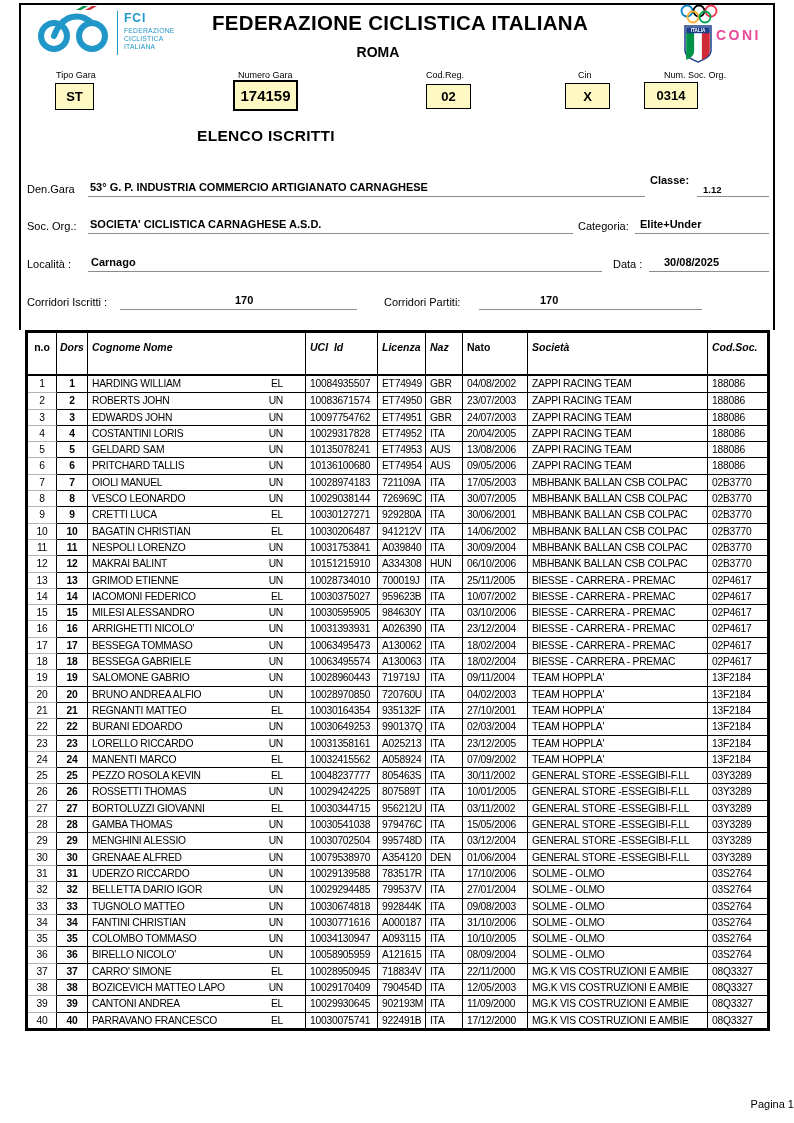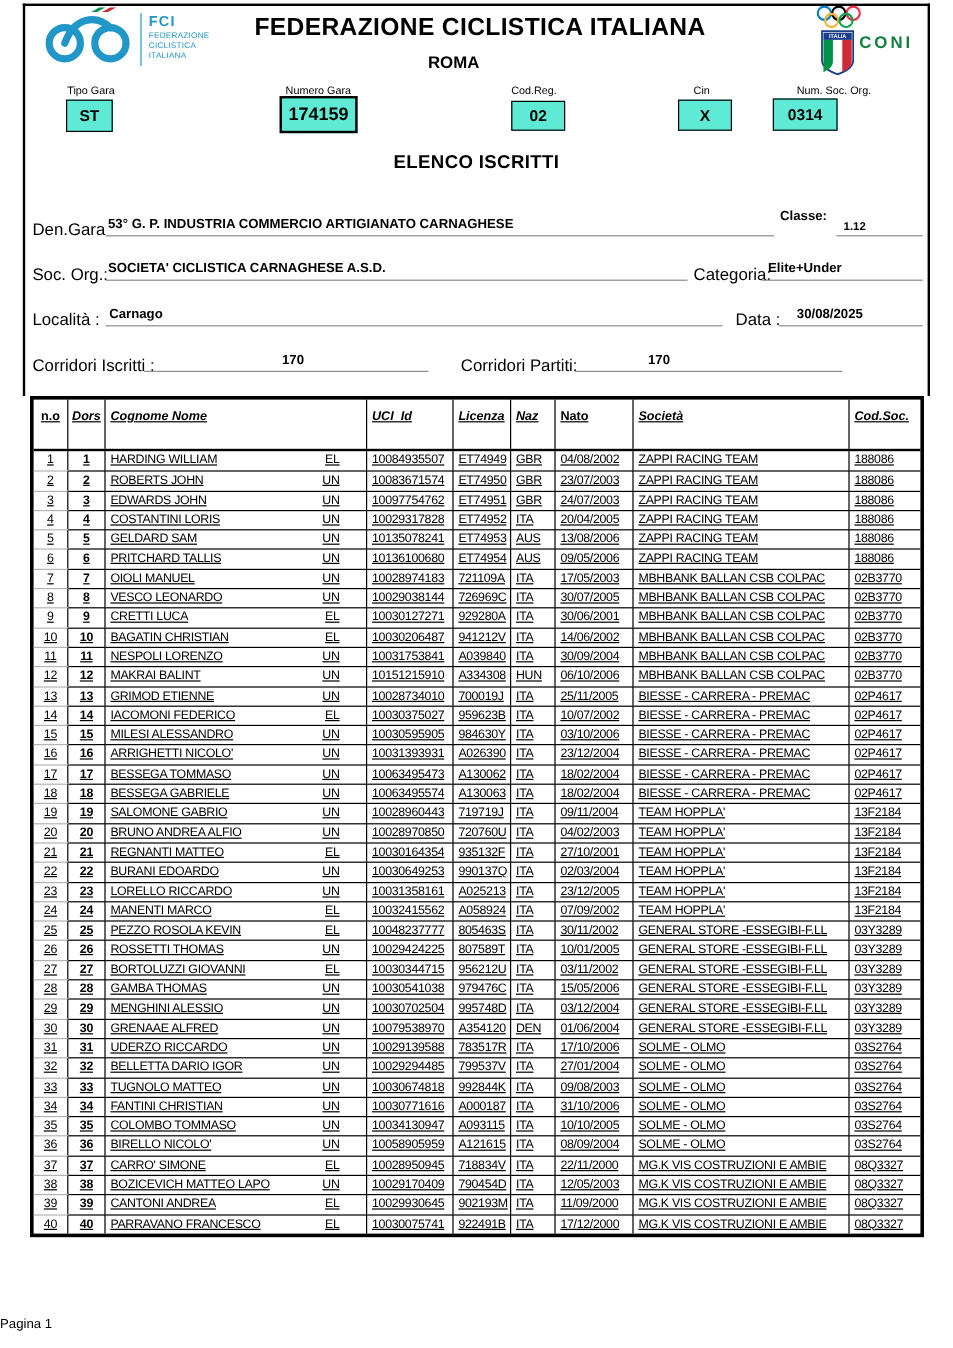--- a/index.html
+++ b/index.html
@@ -13,56 +13,56 @@
   .roma{position:absolute;left:190px;top:44px;width:376px;text-align:center;
         font-size:14px;font-weight:bold;}
   
   .fci{position:absolute;left:36px;top:6px;width:175px;height:58px;}
   .fci-text{position:absolute;left:88px;top:6px;color:#2196c9;line-height:1;}
   .fci-abbr{font-size:12px;font-weight:bold;letter-spacing:1px;}
   .fci-lines{font-size:6.8px;margin-top:3px;line-height:8px;letter-spacing:.2px;}
   .fci-divider{position:absolute;left:81px;top:5px;width:1px;height:44px;background:#2196c9;}
   
   .coni{position:absolute;left:656px;top:4px;width:115px;height:64px;}
-  .coni-text{position:absolute;left:60px;top:23px;color:#15803d;font-size:14px;
+  .coni-text{position:absolute;left:60px;top:23px;color:#ec4899;font-size:14px;
              font-weight:bold;letter-spacing:2.5px;}
   
   .fld-label{position:absolute;font-size:9px;white-space:nowrap;}
   .fld-box{position:absolute;border:1.5px solid #000;box-sizing:border-box;
            display:flex;align-items:center;justify-content:center;
-           font-weight:bold;font-size:13px;background:#5eead4;}
+           font-weight:bold;font-size:13px;background:#fef9c3;}
   .fld-box.thick{border-width:2.5px;font-size:15px;}
   
-  .main-title{position:absolute;left:197px;top:127px;width:400px;text-align:center;
+  .main-title{position:absolute;left:197px;top:127px;width:400px;
               font-size:15.5px;font-weight:bold;letter-spacing:.3px;}
   
-  .lbl{position:absolute;font-size:14px;white-space:nowrap;}
+  .lbl{position:absolute;font-size:11px;white-space:nowrap;}
   .val{position:absolute;font-size:11px;font-weight:bold;white-space:nowrap;}
   .val.small{font-size:9.5px;}
   .ul{position:absolute;height:1px;background:#8c8c8c;}
   
   .tbl{position:absolute;left:25px;top:330px;width:745px;border:3px solid #000;
-       box-sizing:border-box;background:#fff;text-decoration:underline;}
+       box-sizing:border-box;background:#fff;}
   .trow{display:grid;grid-template-columns:29px 31px 218px 72px 48px 37px 65px 180px 59px;}
   .thead-row{height:41px;border-bottom:2px solid #000;}
   .thead-row .tcell{font-size:10.5px;font-weight:bold;padding-top:8px;white-space:pre;}
   .thead-row .it{font-style:italic;}
   .trow.data{height:16.3px;}
   .trow.data .tcell{font-size:10.3px;line-height:15.8px;letter-spacing:-0.25px;white-space:nowrap;}
   .tcell{border-right:1px solid #000;box-sizing:border-box;overflow:hidden;padding:0 0 0 4px;}
   .tcell:last-child{border-right:none;}
   .tcell.ctr{text-align:center;padding:0;}
   .thead-row .tcell.ctr{padding-top:8px;}
   .b{font-weight:bold;}
   .trow.data.bt .tcell{border-top:1px solid #000;}
   .trow.data.bt .tcell.gray-top{border-top-color:#b3b3b3;}
   .name-cell{display:flex;justify-content:space-between;padding-right:22px;}
   .c7{white-space:pre;}
   
-  .footer{position:absolute;left:0;top:1098px;width:794px;text-align:left;font-size:11px;}
+  .footer{position:absolute;left:0;top:1098px;width:794px;text-align:right;font-size:11px;}
 </style>
 </head>
 <body>
 
 <div class="page">
 
   <div class="header-box"></div>
 
   <div class="fci">
     <svg width="80" height="52" viewBox="0 0 80 52">

